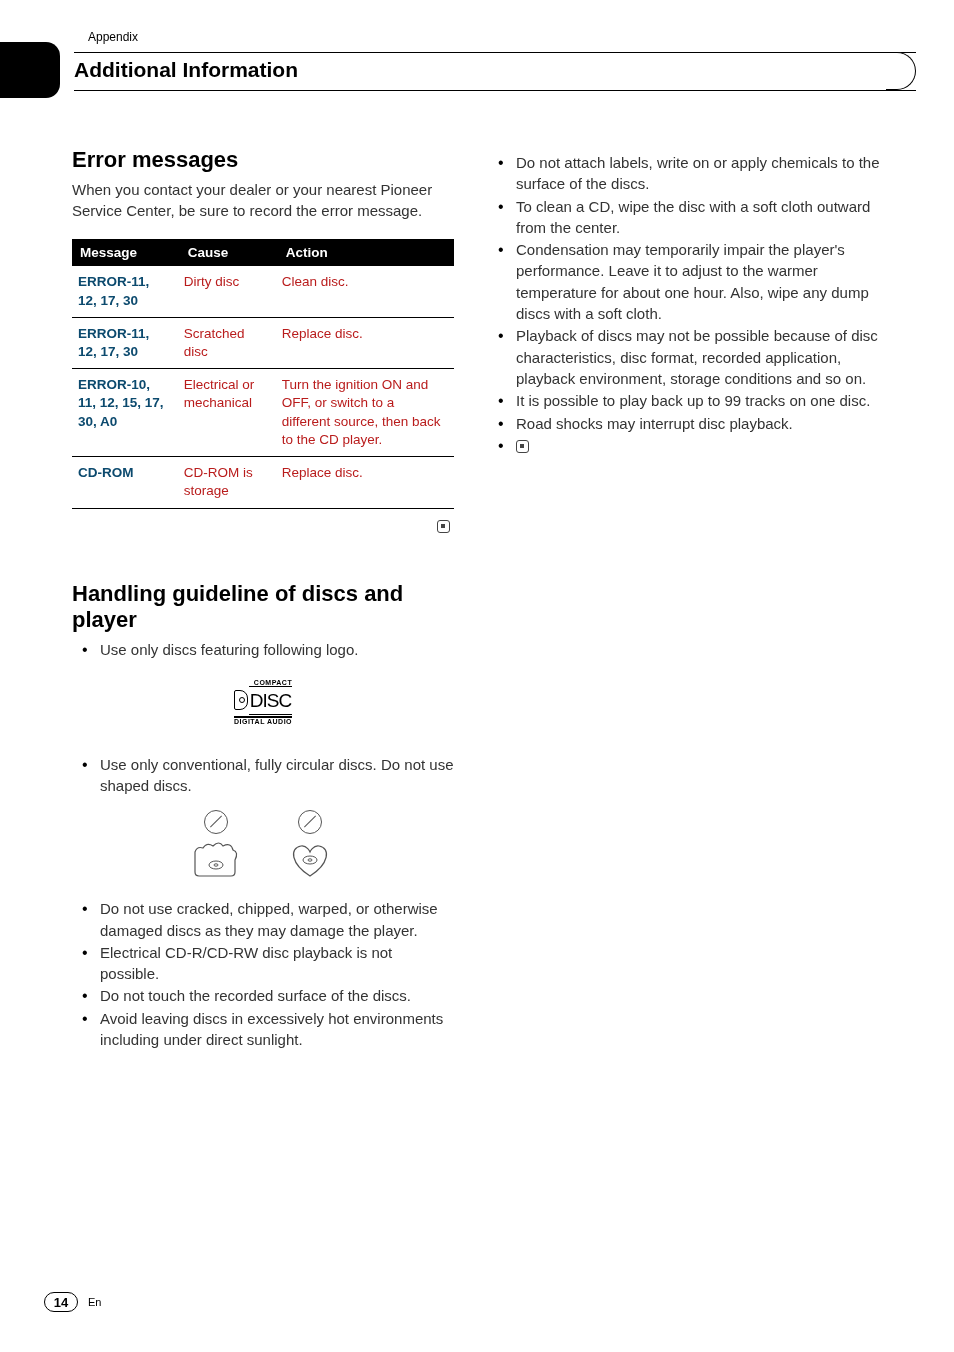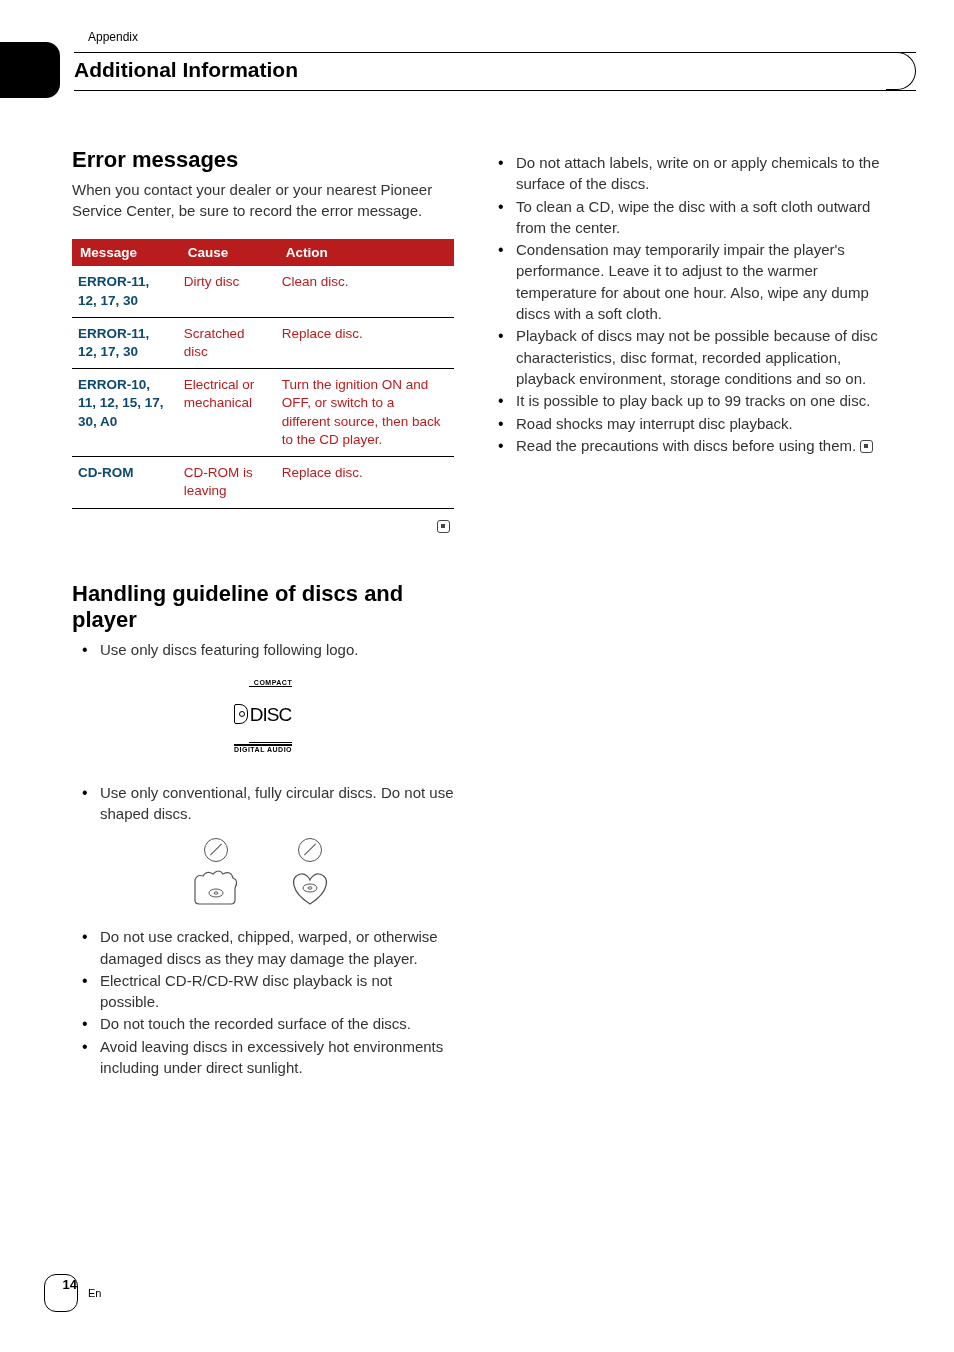--- a/index.html
+++ b/index.html
@@ -86,21 +86,21 @@
     margin-bottom: 18px;
     color: #333;
   }
 
   table.err {
     width: 100%;
     border-collapse: collapse;
     font-size: 13.5px;
   }
   table.err thead th {
-    background: #b91c1c;
+    background: #000000;
     color: #fff;
     text-align: left;
     padding: 6px 8px;
     font-weight: bold;
   }
   table.err tbody td {
     padding: 7px 8px 7px 4px;
     vertical-align: top;
     border-bottom: 1px solid #000;
     line-height: 1.35;
@@ -154,21 +154,21 @@
     display: inline-block;
     font-family: Arial, sans-serif;
   }
   .cd-logo .compact { font-size: 7px; font-weight: bold; letter-spacing: 0.5px; text-align:right; display:block;}
   .cd-logo .disc-row { display:flex; align-items:center; gap:1px;}
   .cd-logo .d-icon {
     width: 14px; height: 20px; border:1.5px solid #000; border-radius: 2px 8px 8px 2px;
     position: relative;
   }
   .cd-logo .d-icon::after{content:"";position:absolute;left:4px;top:6px;width:4px;height:4px;border:1px solid #000;border-radius:50%;}
-  .cd-logo .letters { font-size: 19px; font-weight: 400; font-family: 'Arial Narrow', Arial; letter-spacing:-1px; border-top:1.2px solid #000; border-bottom:1.2px solid #000; padding:18px 1px; line-height:1;}
+  .cd-logo .letters { font-size: 19px; font-weight: 400; font-family: 'Arial Narrow', Arial; letter-spacing:-1px; border-top:1.2px solid #000; border-bottom:1.2px solid #000; padding:4px 1px; line-height:1;}
   .cd-logo .da { font-size: 7px; font-weight: bold; letter-spacing: 0.5px; display:block; border-top:2px solid #000; margin-top:1px;}
 
   .shapes-block {
     text-align: center;
     margin: 14px 0 16px;
     display: flex;
     justify-content: center;
     gap: 40px;
   }
   .shape-item { position: relative; }
@@ -181,24 +181,24 @@
 
   .page-footer {
     position: absolute;
     bottom: 40px;
     left: 44px;
     display: flex;
     align-items: center;
     gap: 10px;
   }
   .page-num {
-    width: 34px; height: 38px;
+    width: 34px; height: 20px;
     border: 1.5px solid #000;
     border-radius: 12px;
-    text-align: right;
+    text-align: center;
     font-size: 13px;
     font-weight: bold;
     line-height: 20px;
   }
   .lang { font-size: 11px; font-weight: normal; }
 </style>
 </head>
 <body>
 
 <div class="appendix-label">Appendix</div>
@@ -236,21 +236,21 @@
           <td>Scratched disc</td>
           <td>Replace disc.</td>
         </tr>
         <tr>
           <td>ERROR-10, 11, 12, 15, 17, 30, A0</td>
           <td>Electrical or mechanical</td>
           <td>Turn the ignition ON and OFF, or switch to a different source, then back to the CD player.</td>
         </tr>
         <tr>
           <td>CD-ROM</td>
-          <td>CD-ROM is leaving</td>
+          <td>CD-ROM is storage</td>
           <td>Replace disc.</td>
         </tr>
       </tbody>
     </table>
     <div class="end-right"><span class="end-box"></span></div>
 
     <h2 style="margin-top:46px">Handling guideline of discs and player</h2>
 
     <ul class="bullets">
       <li>Use only discs featuring following logo.</li>
@@ -299,21 +299,21 @@
   </div>
 
   <div class="col col-right">
     <ul class="bullets" style="margin-top:22px">
       <li>Do not attach labels, write on or apply chemicals to the surface of the discs.</li>
       <li>To clean a CD, wipe the disc with a soft cloth outward from the center.</li>
       <li>Condensation may temporarily impair the player's performance. Leave it to adjust to the warmer temperature for about one hour. Also, wipe any dump discs with a soft cloth.</li>
       <li>Playback of discs may not be possible because of disc characteristics, disc format, recorded application, playback environment, storage conditions and so on.</li>
       <li>It is possible to play back up to 99 tracks on one disc.</li>
       <li>Road shocks may interrupt disc playback.</li>
-      <li><span>Read the precautions with discs before using them.</span> <span class="end-box"></span></li>
+      <li> <span class="end-box"></span></li>
     </ul>
   </div>
 </div>
 
 <div class="page-footer">
   <div class="page-num">14</div>
   <div class="lang">En</div>
 </div>
 
 </body></html>

